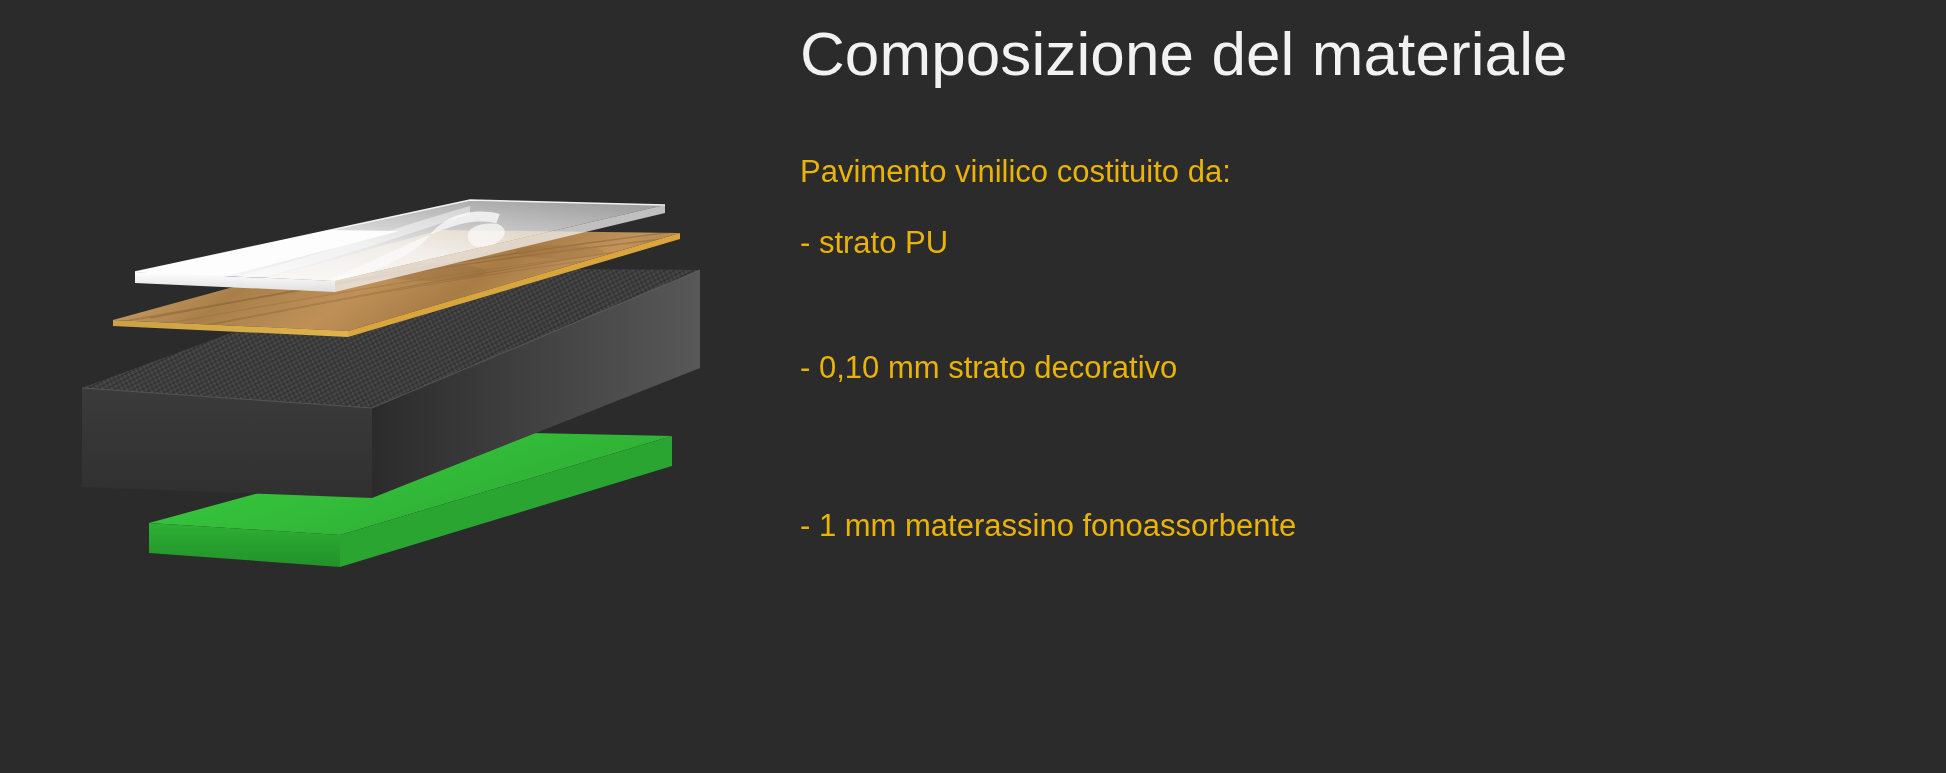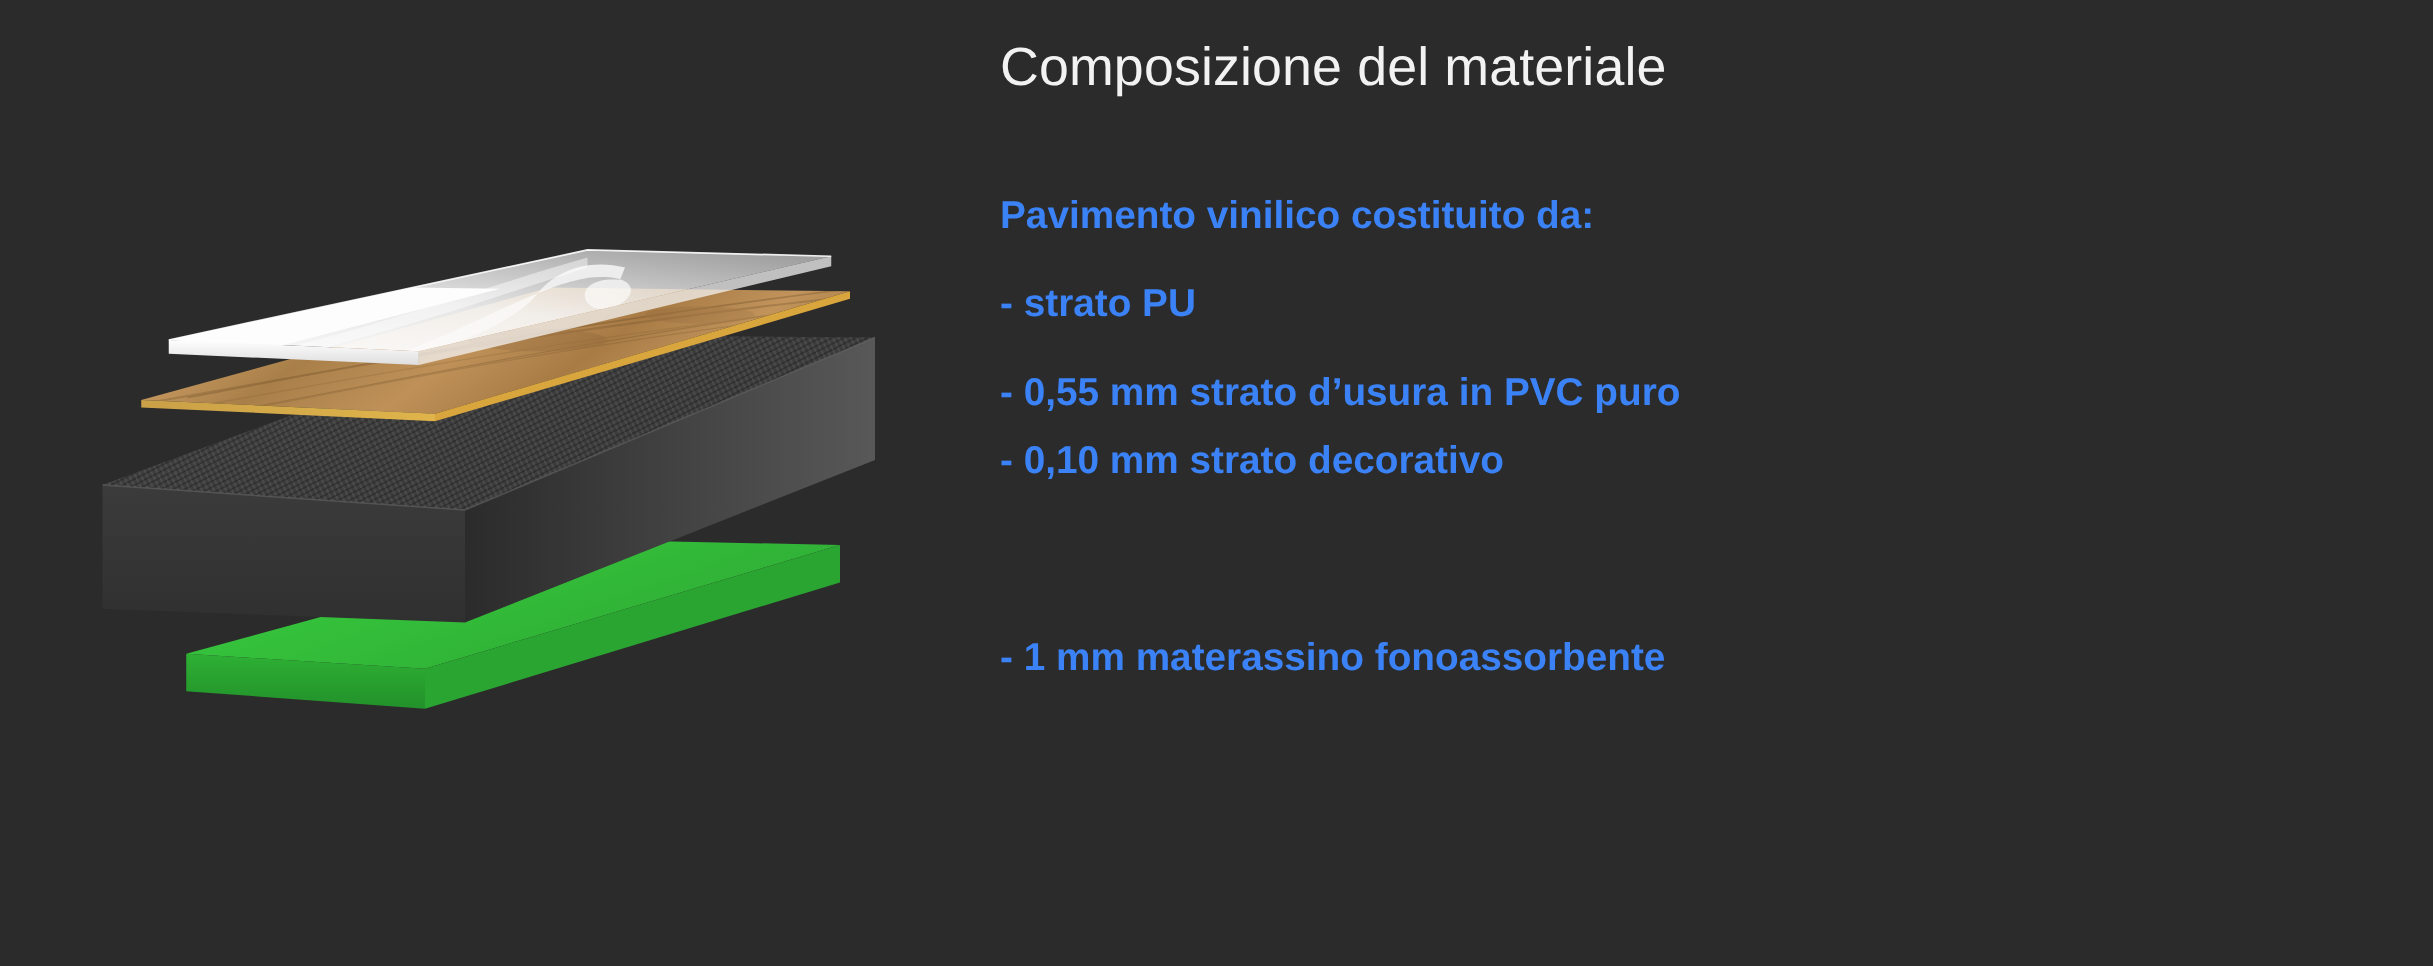--- a/index.html
+++ b/index.html
@@ -25,34 +25,34 @@
 
   
   #textcol {
     position: absolute;
     left: 800px; top: 0;
     width: 1100px; height: 773px;
   }
   #title {
     position: absolute;
     left: 0; top: 18px;
-    font-size: 43px;
+    font-size: 62px;
     line-height: 72px;
     font-weight: 400;
     color: #f2f2f2;
     letter-spacing: 0.1px;
     white-space: nowrap;
   }
   .body-line {
     position: absolute;
     left: 0;
     font-size: 31px;
     line-height: 40px;
-    color: #3b82f6;
-    font-weight: 700;
+    color: #eab308;
+    font-weight: 400;
     white-space: nowrap;
   }
   #intro   { top: 152px; }
   #spec0   { top: 223px; }
   #spec1   { top: 294px; }
   #spec2   { top: 348px; }
   #spec3   { top: 435px; }
   #spec4   { top: 506px; }
   #closing {
     position: absolute;
@@ -195,21 +195,20 @@
   </div>
 
   <div id="textcol">
 
     <h1 id="title">Composizione del materiale</h1>
 
     <p class="body-line" id="intro">Pavimento vinilico costituito da:</p>
 
     <p class="body-line" id="spec0">- strato PU</p>
 
-    <p class="body-line" id="spec1">- 0,55 mm strato d’usura in PVC puro</p>
 
     <p class="body-line" id="spec2">- 0,10 mm strato decorativo</p>
 
 
     <p class="body-line" id="spec4">- 1 mm materassino fonoassorbente</p>
 
 
   </div>
 </div>
 

